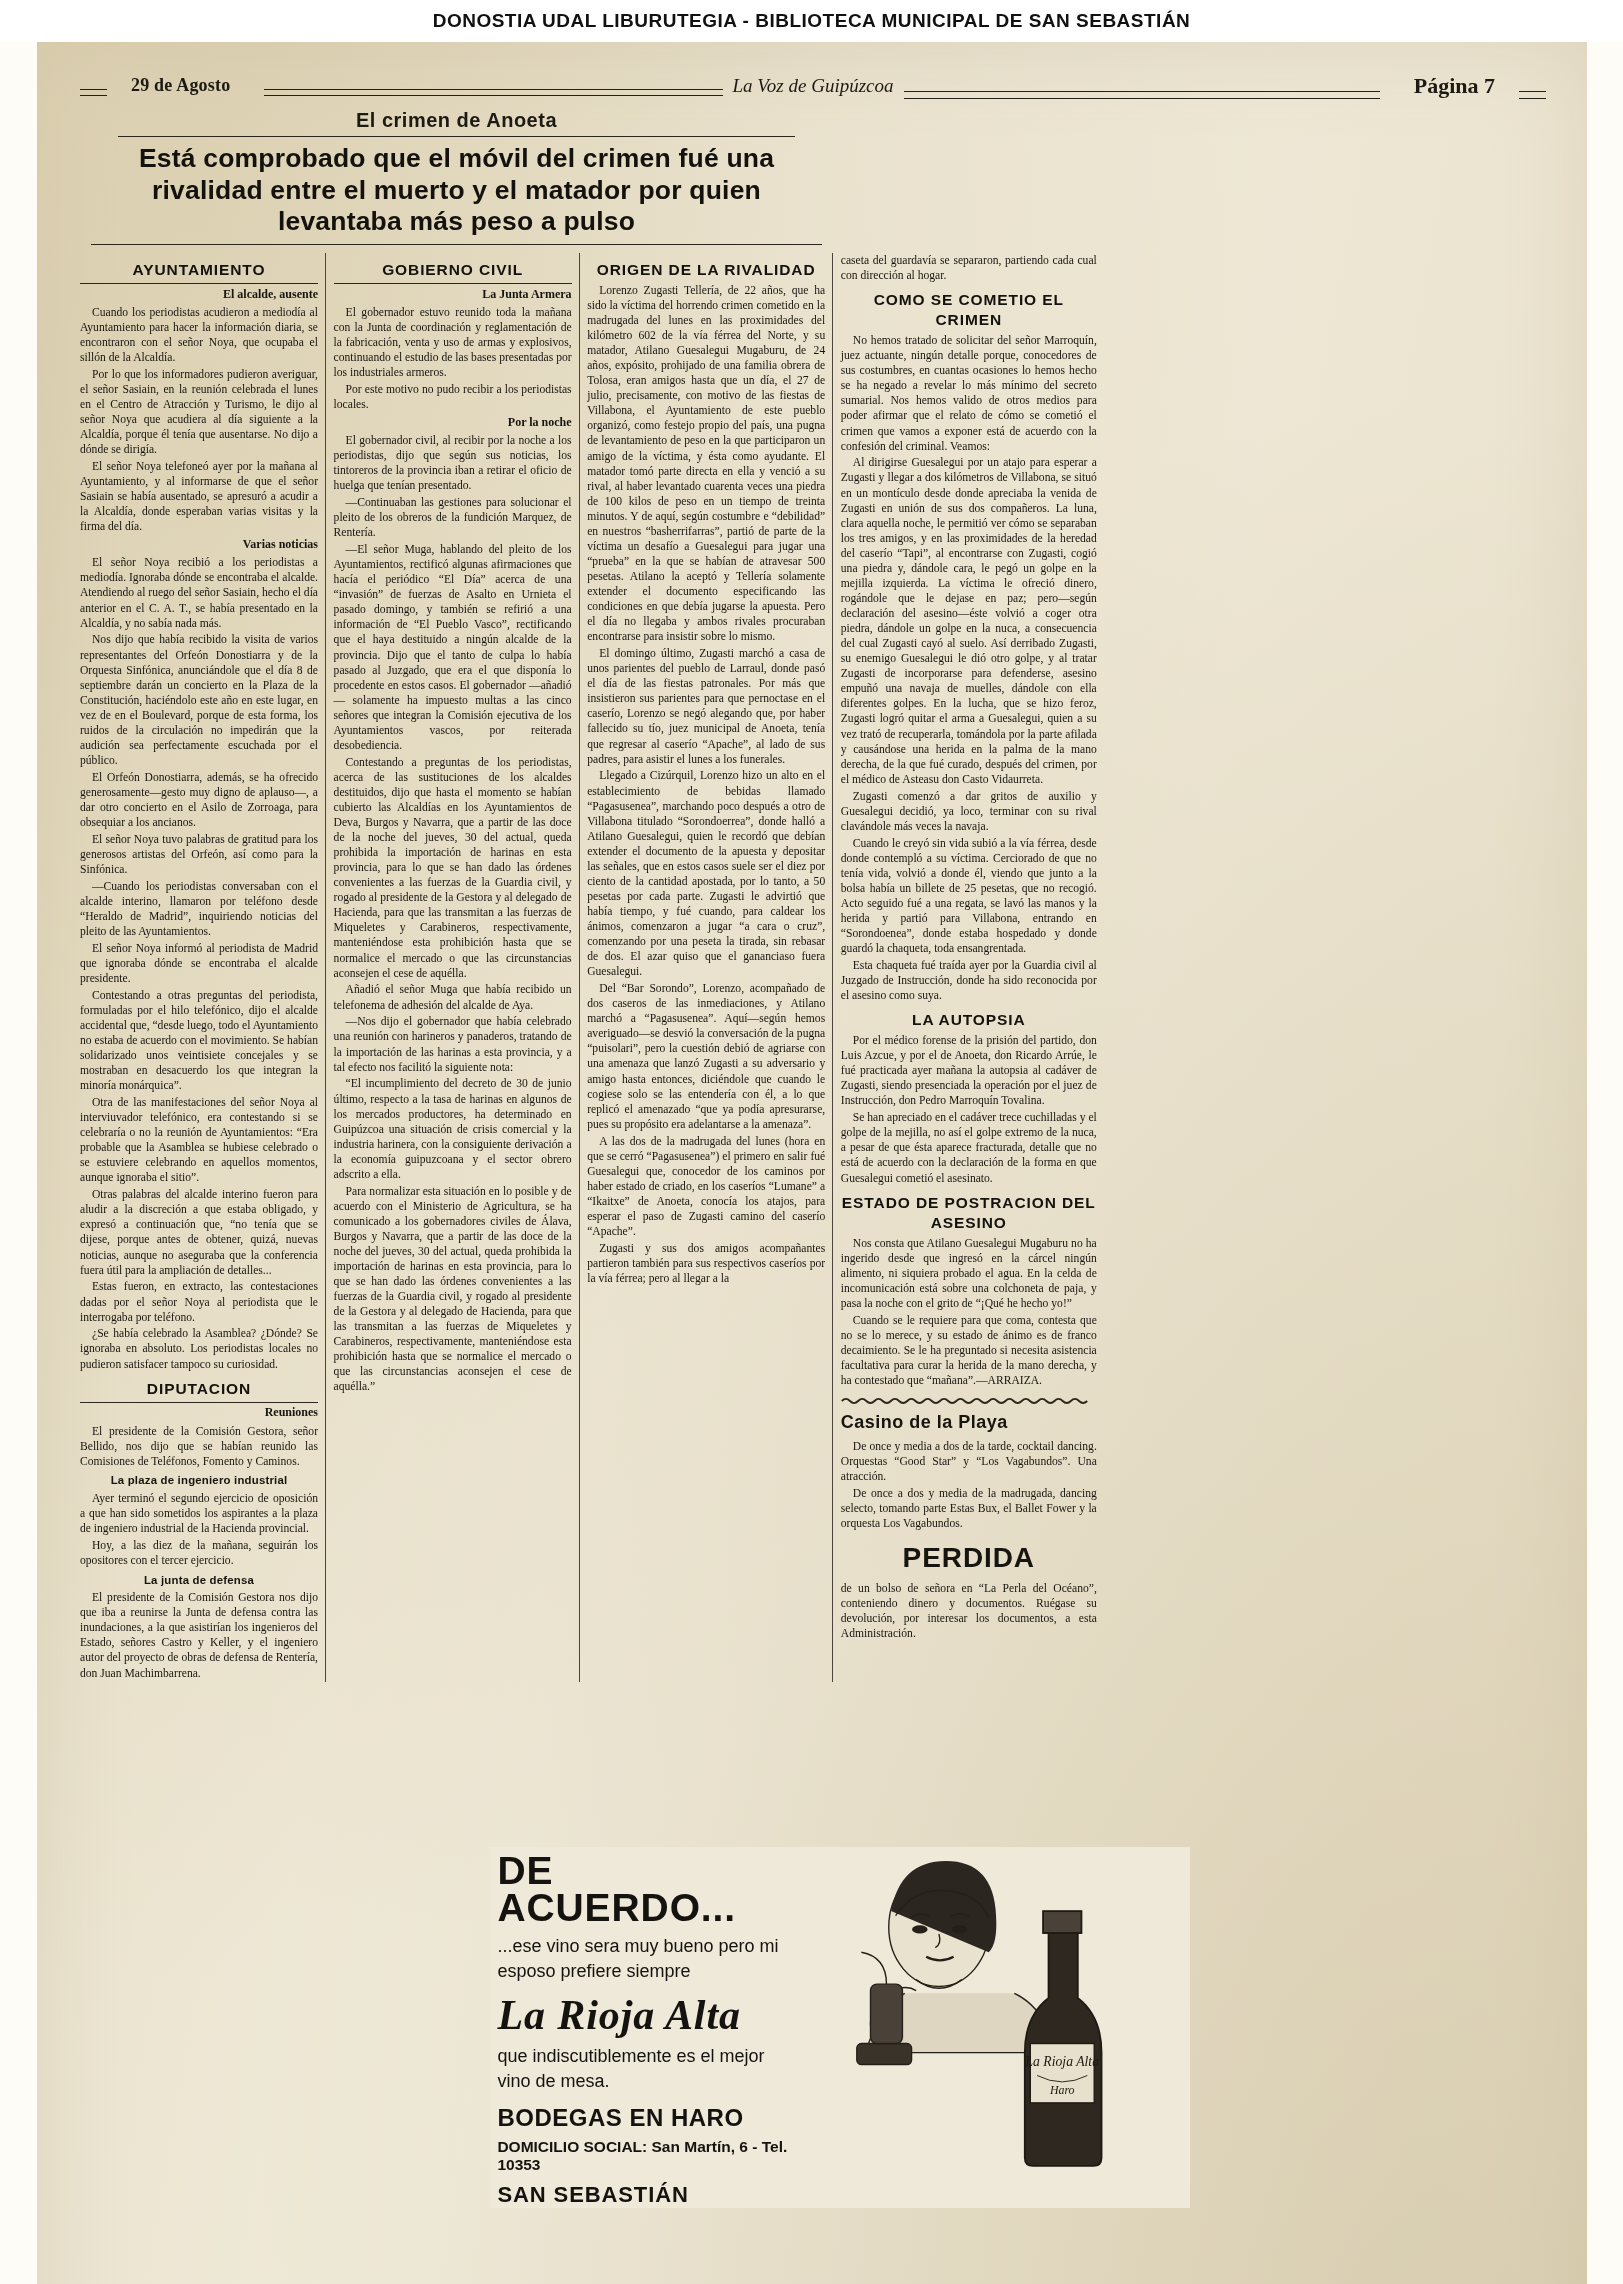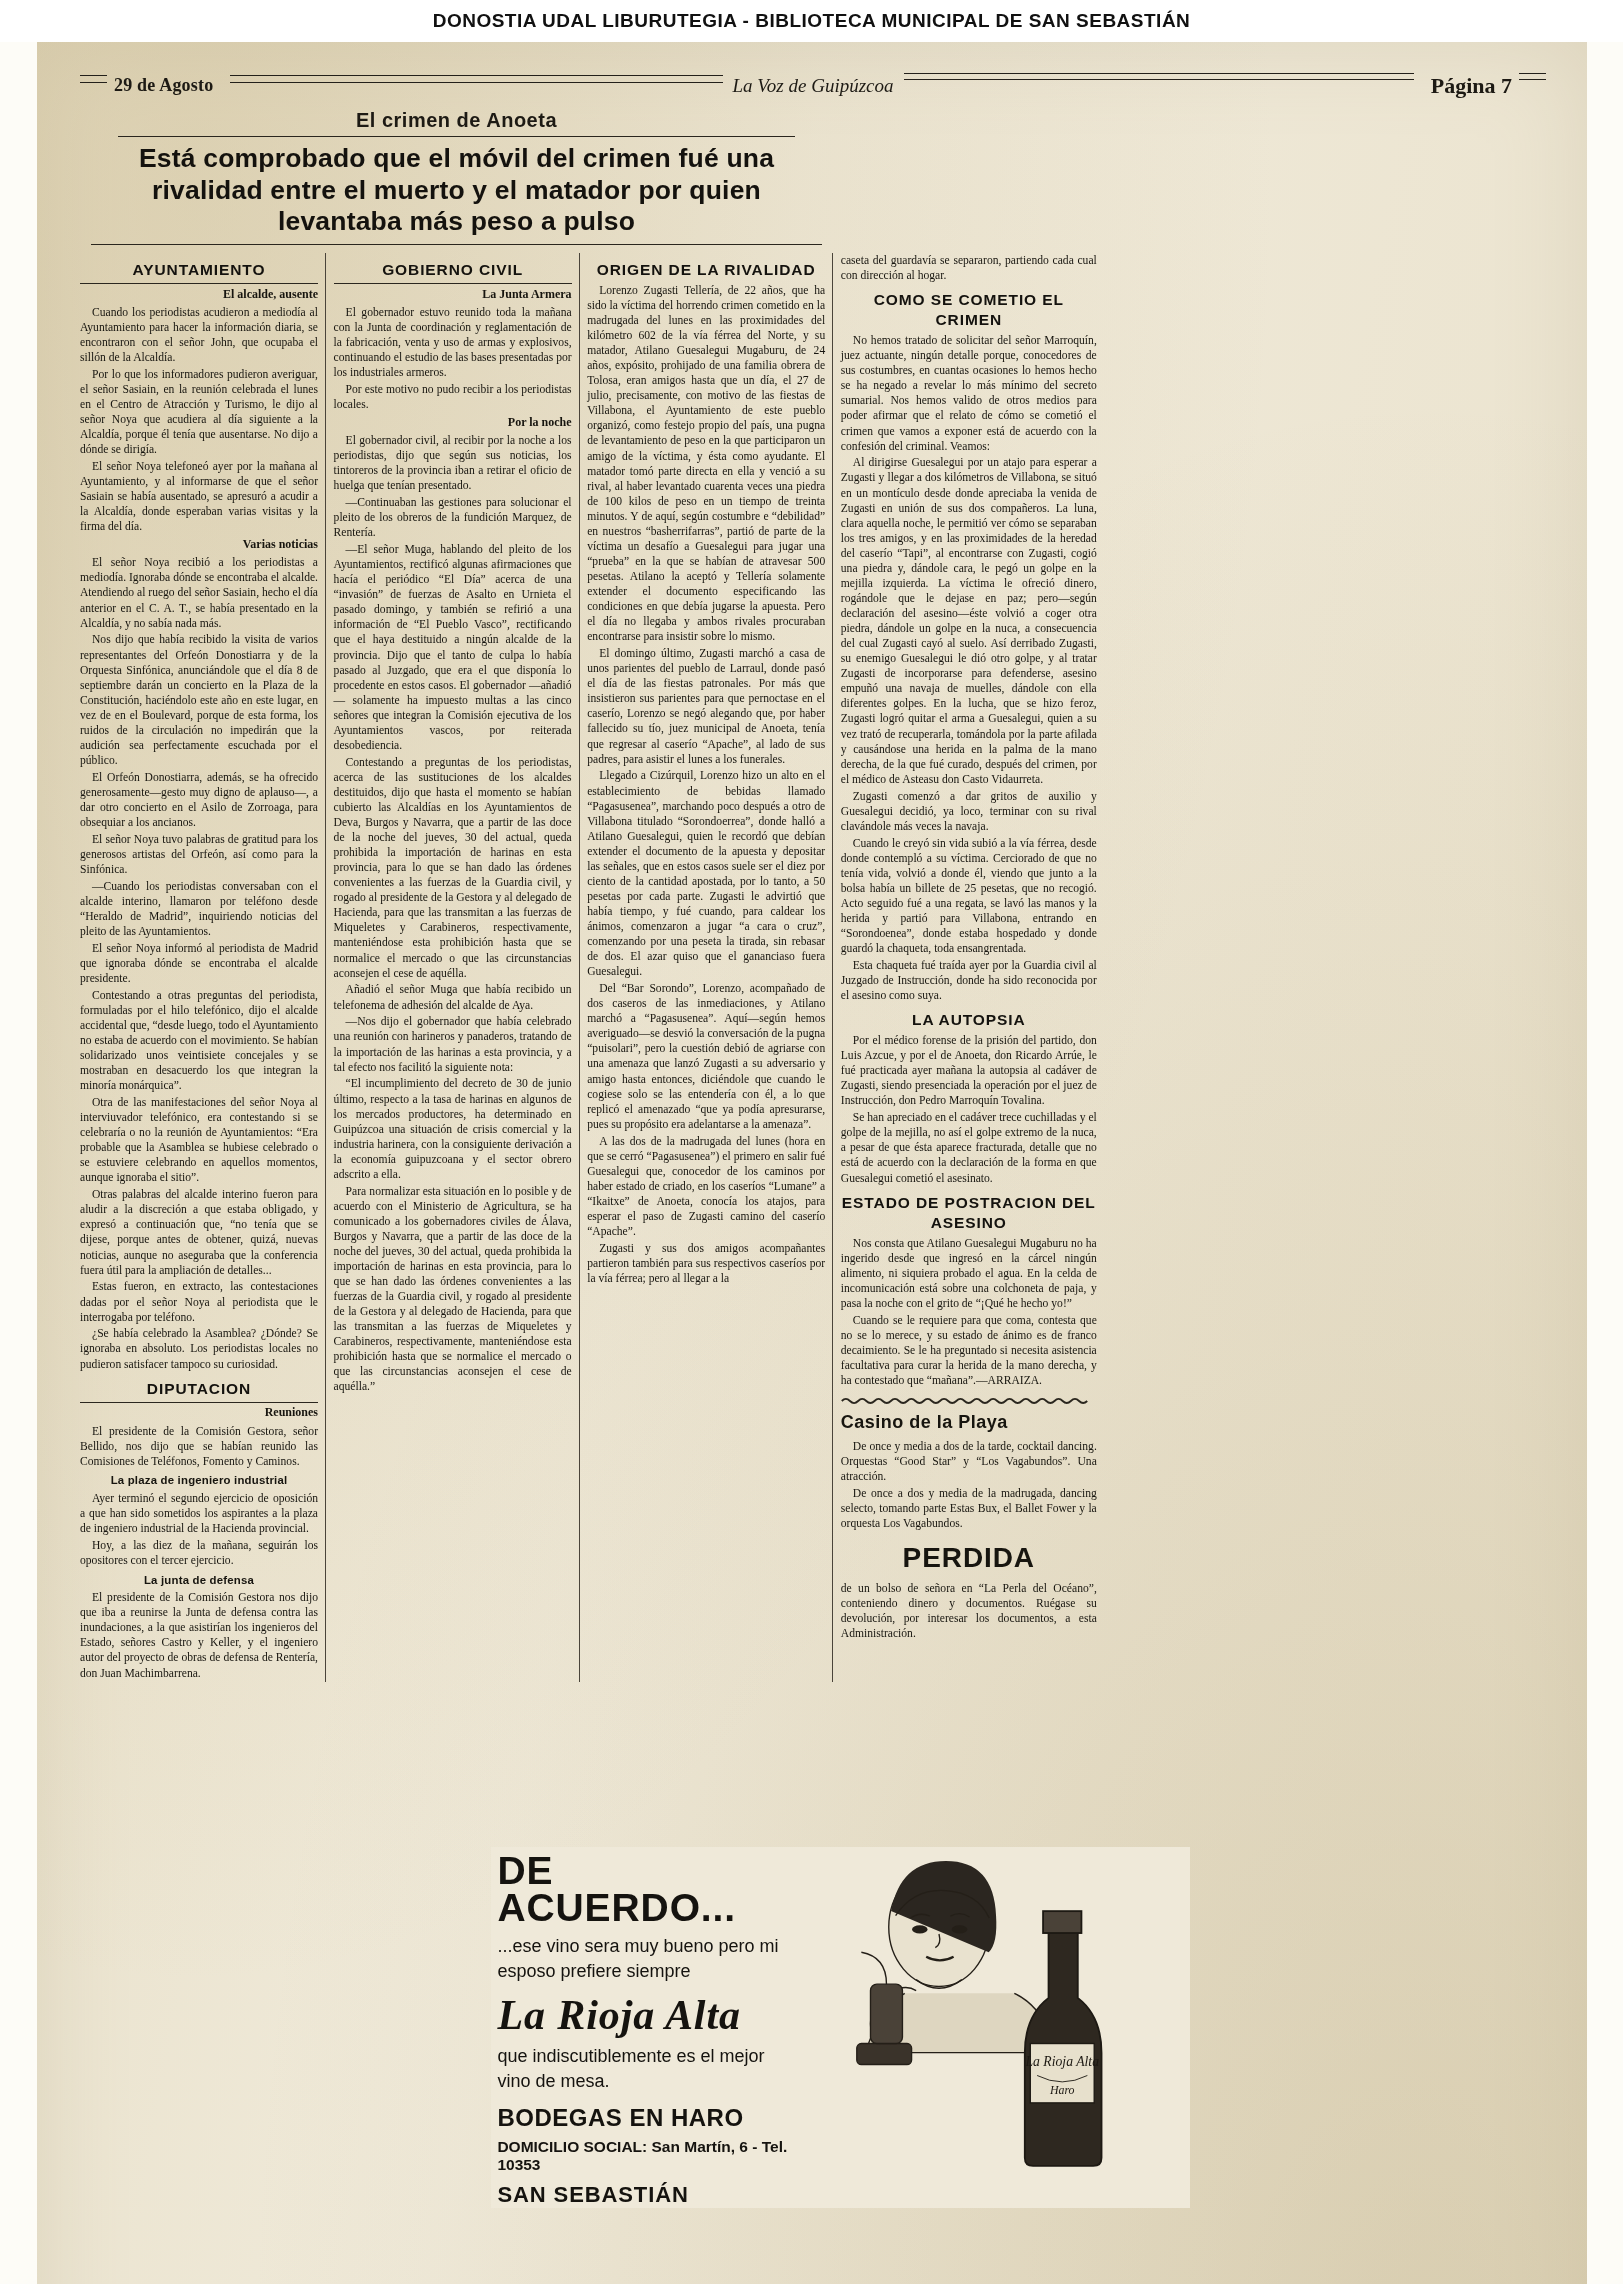--- a/index.html
+++ b/index.html
@@ -12,21 +12,21 @@
   .paper-tex{position:absolute;inset:0;
      background:
        radial-gradient(ellipse at 10% 5%, rgba(190,170,120,.30), rgba(255,255,255,0) 55%),
        radial-gradient(ellipse at 90% 95%, rgba(170,150,100,.28), rgba(255,255,255,0) 60%),
        linear-gradient(100deg, rgba(225,215,185,.55), rgba(243,238,222,.25) 40%, rgba(228,218,190,.5));
      pointer-events:none;}
   .inner{position:absolute;left:43px;top:27px;width:1466px;height:2412px;}
 
   
   .masthead{display:flex;align-items:center;justify-content:space-between;height:33px;margin-bottom:2.7px;}
-  .mh-left,.mh-right{display:flex;align-items:flex-start;gap:7px;}
+  .mh-left,.mh-right{display:flex;align-items:flex-end;gap:24px;}
   .rule-seg{width:27px;height:5.5px;border-top:1.8px solid #23201a;border-bottom:1.8px solid #23201a;}
   .rule-long{flex:1;height:5.5px;border-top:1.8px solid #23201a;border-bottom:1.8px solid #23201a;margin:0 10px;}
   .mh-date{font-family:"Liberation Serif",serif;font-size:18px;font-weight:700;color:#1d1a14;letter-spacing:0.2px;}
   .mh-title{font-family:"Liberation Serif",serif;font-style:italic;font-size:19px;color:#1d1a14;white-space:nowrap;}
   .mh-page{font-family:"Liberation Serif",serif;font-size:22px;font-weight:700;color:#1d1a14;}
 
   .twocol{display:flex;gap:0;}
   .half{width:731px;}
   .half.left{padding-right:10px;border-right:1.4px solid #3a352b;}
   .half.right{padding-left:11px;}
@@ -109,21 +109,21 @@
           <div class="headline small">Está comprobado que el móvil del crimen fué una rivalidad entre el muerto y el matador por quien levantaba más peso a pulso</div>
           <div class="hl-rule"></div>
         </div>
       </div>
 
       <div class="cols">
 
         <div class="col c1">
           <div class="sec-head lined">AYUNTAMIENTO</div>
           <div class="sub-right">El alcalde, ausente</div>
-          <p>Cuando los periodistas acudieron a mediodía al Ayuntamiento para hacer la información diaria, se encontraron con el señor John, que ocupaba el sillón de la Alcaldía.</p>
+          <p>Cuando los periodistas acudieron a mediodía al Ayuntamiento para hacer la información diaria, se encontraron con el señor Noya, que ocupaba el sillón de la Alcaldía.</p>
           <p>Por lo que los informadores pudieron averiguar, el señor Sasiain, en la reunión celebrada el lunes en el Centro de Atracción y Turismo, le dijo al señor Noya que acudiera al día siguiente a la Alcaldía, porque él tenía que ausentarse. No dijo a dónde se dirigía.</p>
           <p>El señor Noya telefoneó ayer por la mañana al Ayuntamiento, y al informarse de que el señor Sasiain se había ausentado, se apresuró a acudir a la Alcaldía, donde esperaban varias visitas y la firma del día.</p>
           <div class="sub-right">Varias noticias</div>
           <p>El señor Noya recibió a los periodistas a mediodía. Ignoraba dónde se encontraba el alcalde. Atendiendo al ruego del señor Sasiain, hecho el día anterior en el C. A. T., se había presentado en la Alcaldía, y no sabía nada más.</p>
           <p>Nos dijo que había recibido la visita de varios representantes del Orfeón Donostiarra y de la Orquesta Sinfónica, anunciándole que el día 8 de septiembre darán un concierto en la Plaza de la Constitución, haciéndolo este año en este lugar, en vez de en el Boulevard, porque de esta forma, los ruidos de la circulación no impedirán que la audición sea perfectamente escuchada por el público.</p>
           <p>El Orfeón Donostiarra, además, se ha ofrecido generosamente—gesto muy digno de aplauso—, a dar otro concierto en el Asilo de Zorroaga, para obsequiar a los ancianos.</p>
           <p>El señor Noya tuvo palabras de gratitud para los generosos artistas del Orfeón, así como para la Sinfónica.</p>
           <p>—Cuando los periodistas conversaban con el alcalde interino, llamaron por teléfono desde “Heraldo de Madrid”, inquiriendo noticias del pleito de las Ayuntamientos.</p>
           <p>El señor Noya informó al periodista de Madrid que ignoraba dónde se encontraba el alcalde presidente.</p>
           <p>Contestando a otras preguntas del periodista, formuladas por el hilo telefónico, dijo el alcalde accidental que, “desde luego, todo el Ayuntamiento no estaba de acuerdo con el movimiento. Se habían solidarizado unos veintisiete concejales y se mostraban en desacuerdo los que integran la minoría monárquica”.</p>

